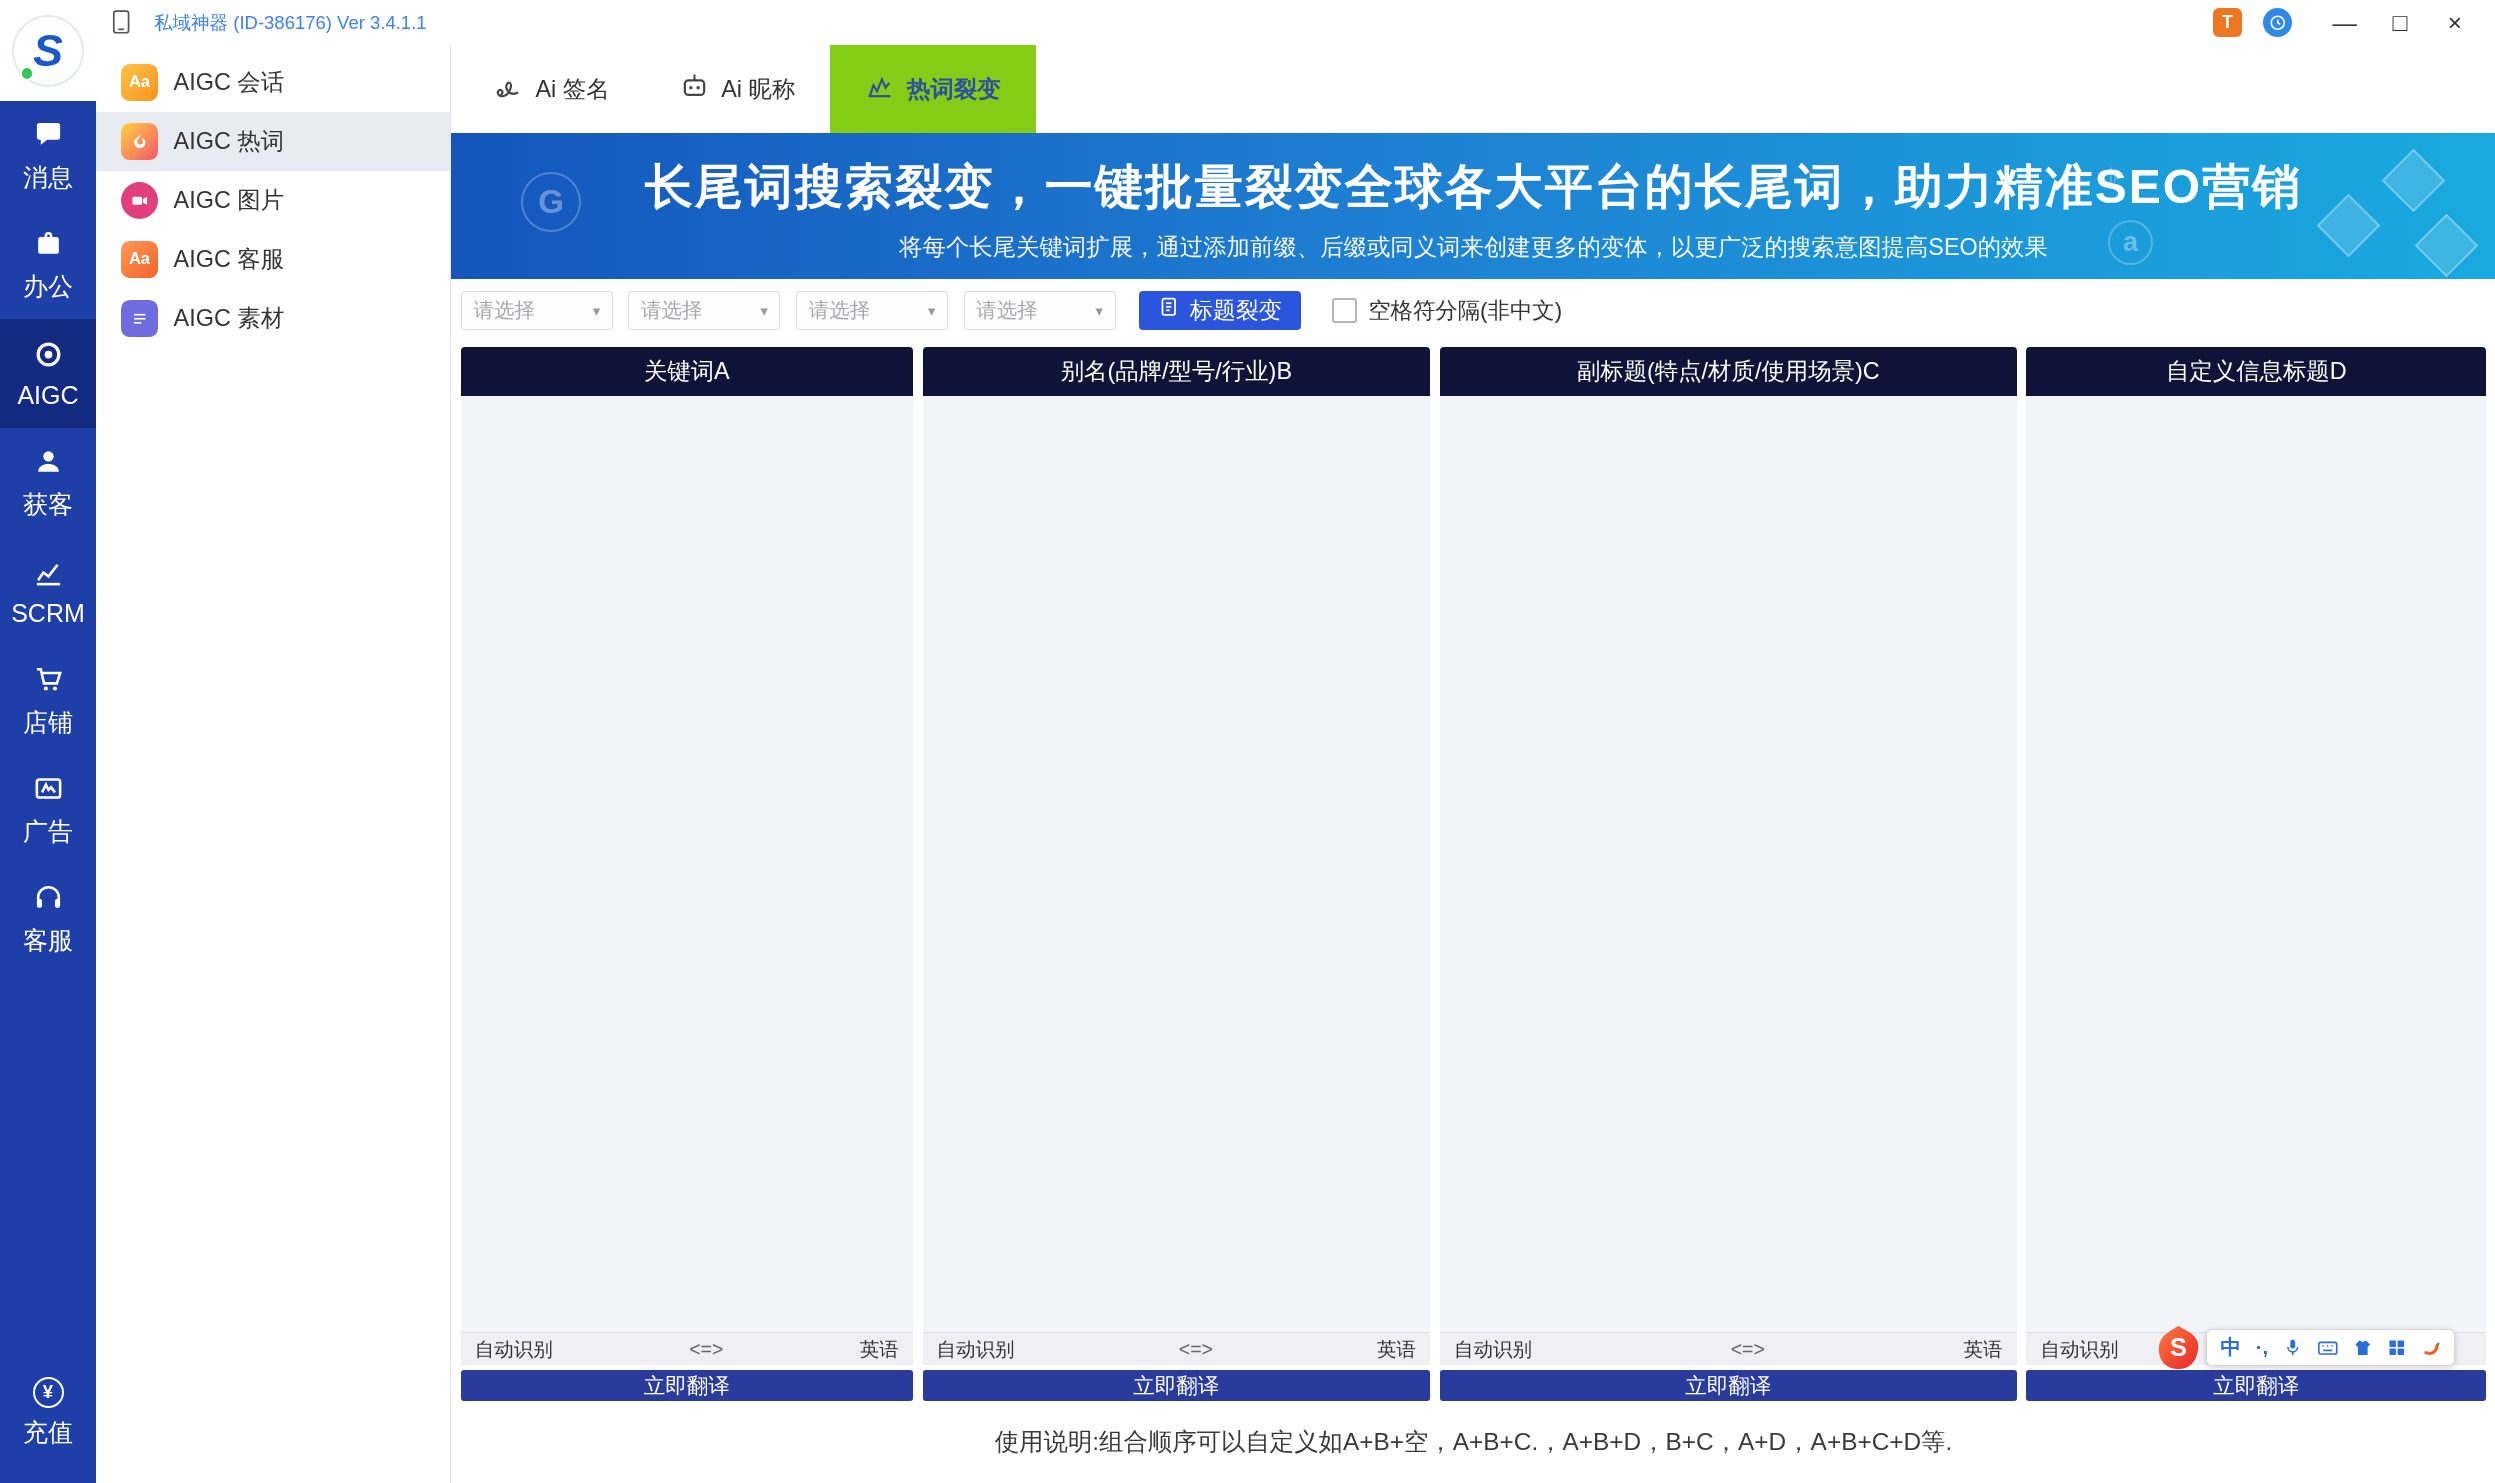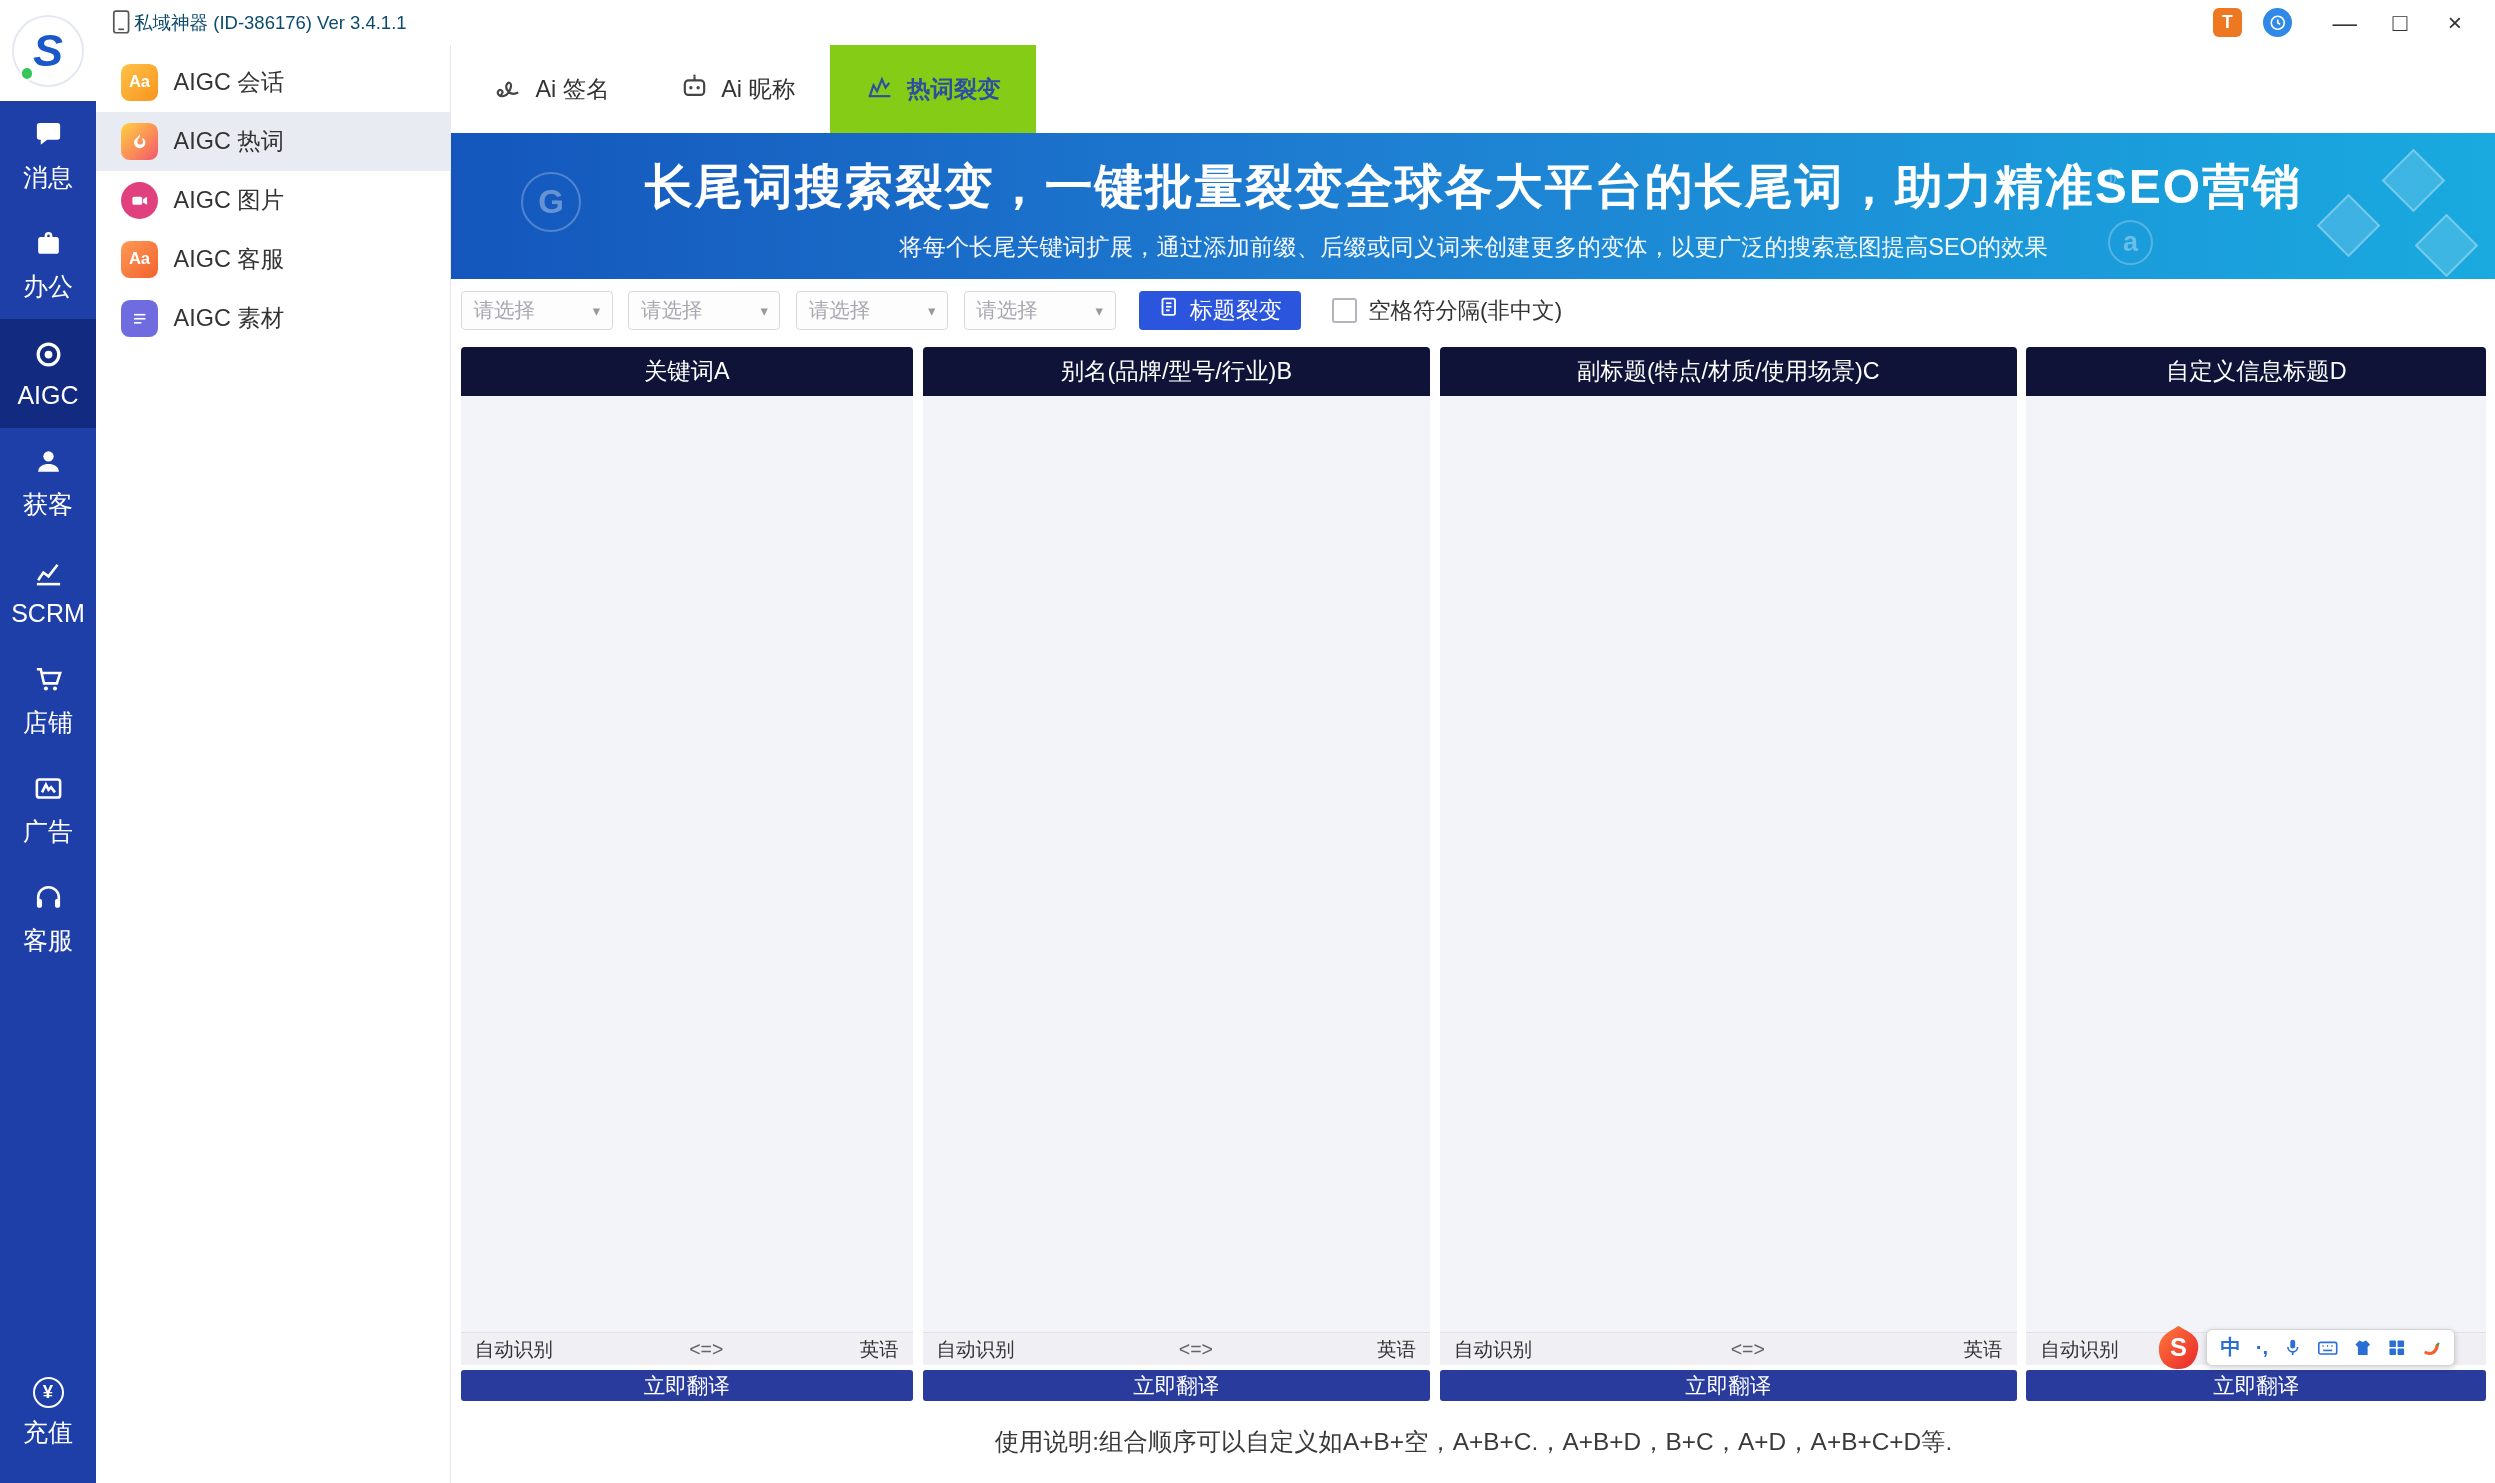--- a/index.html
+++ b/index.html
@@ -16,21 +16,21 @@
   .rail-item{height:109px;display:flex;flex-direction:column;align-items:center;justify-content:center;gap:8.8px;color:#fff;cursor:pointer}
   .rail-item.active{background:#122b80}
   .rail-label{font-size:25px;white-space:nowrap}
   .ricon{width:35px;height:35px;display:flex;align-items:center;justify-content:center}
   .rail-recharge{margin-top:auto;margin-bottom:15.6px}
   .yuan-circle{width:31px;height:31px;border:2px solid #fff;border-radius:50%;display:flex;align-items:center;justify-content:center;font-size:18.5px;color:#fff;font-weight:bold}
 
   
   .right{flex:1;display:flex;flex-direction:column;min-width:0}
   .titlebar{height:45px;display:flex;align-items:center;background:#fff;flex-shrink:0}
-  .tb-title{font-size:18.5px;color:#0c4a6e;margin-left:3px}
+  .tb-title{font-size:18.5px;color:#3b82f6;margin-left:23px}
   .tb-left-icon{margin-left:15.6px;display:flex;align-items:center}
   .tb-right{margin-left:auto;display:flex;align-items:center;padding-right:13.7px}
   .tb-badge{width:29px;height:29px;border-radius:5.9px;background:#ee7722;color:#fff;font-weight:bold;font-size:17.6px;display:flex;align-items:center;justify-content:center;margin-right:21.5px}
   .tb-alarm{width:29px;height:29px;border-radius:50%;background:#2e8ae6;display:flex;align-items:center;justify-content:center;margin-right:25px}
   .tb-btn{width:55px;height:41px;display:flex;align-items:center;justify-content:center;font-size:24.4px;color:#333;cursor:pointer}
 
   .content-row{flex:1;display:flex;min-height:0}
   .sidebar{width:355px;background:#fff;border-right:1px solid #e7e7ea;display:flex;flex-direction:column;flex-shrink:0;padding-top:7.8px}
   .side-item{height:59px;display:flex;align-items:center;padding-left:25px;gap:15.6px;font-size:23.4px;color:#333;cursor:pointer}
   .side-item.active{background:#e9ebf2}

